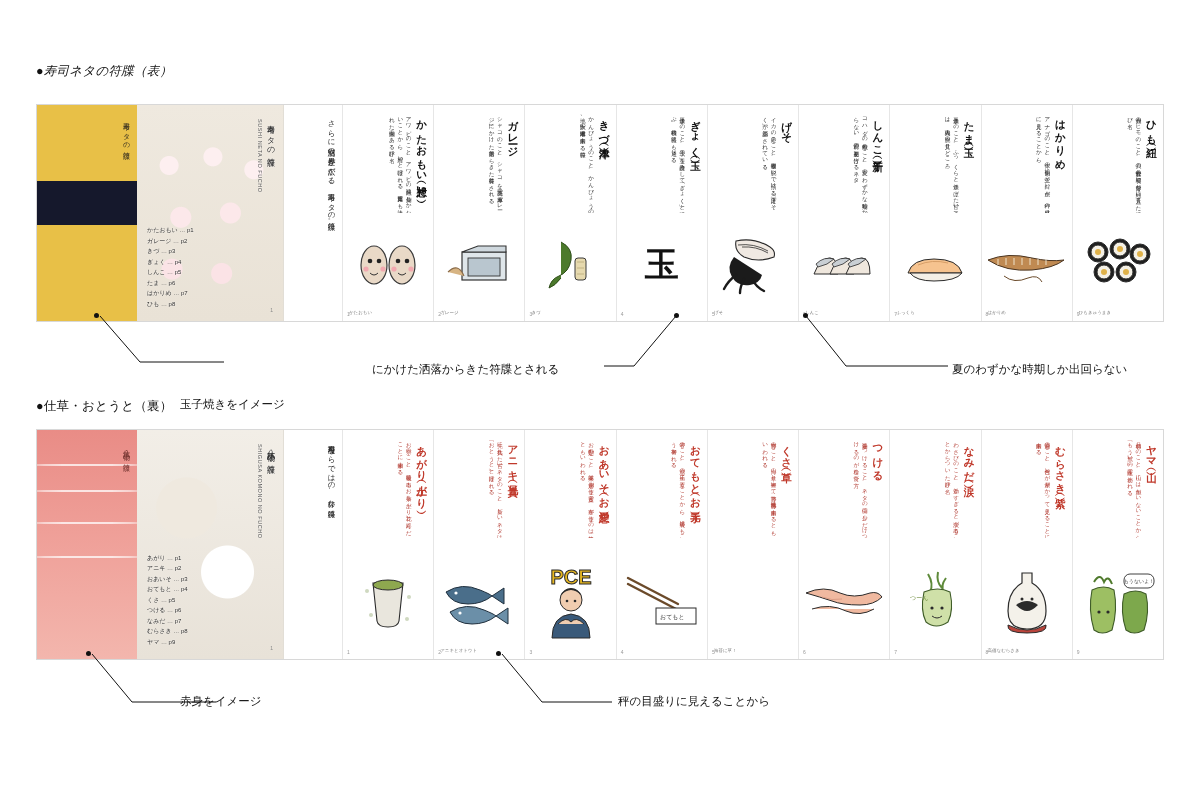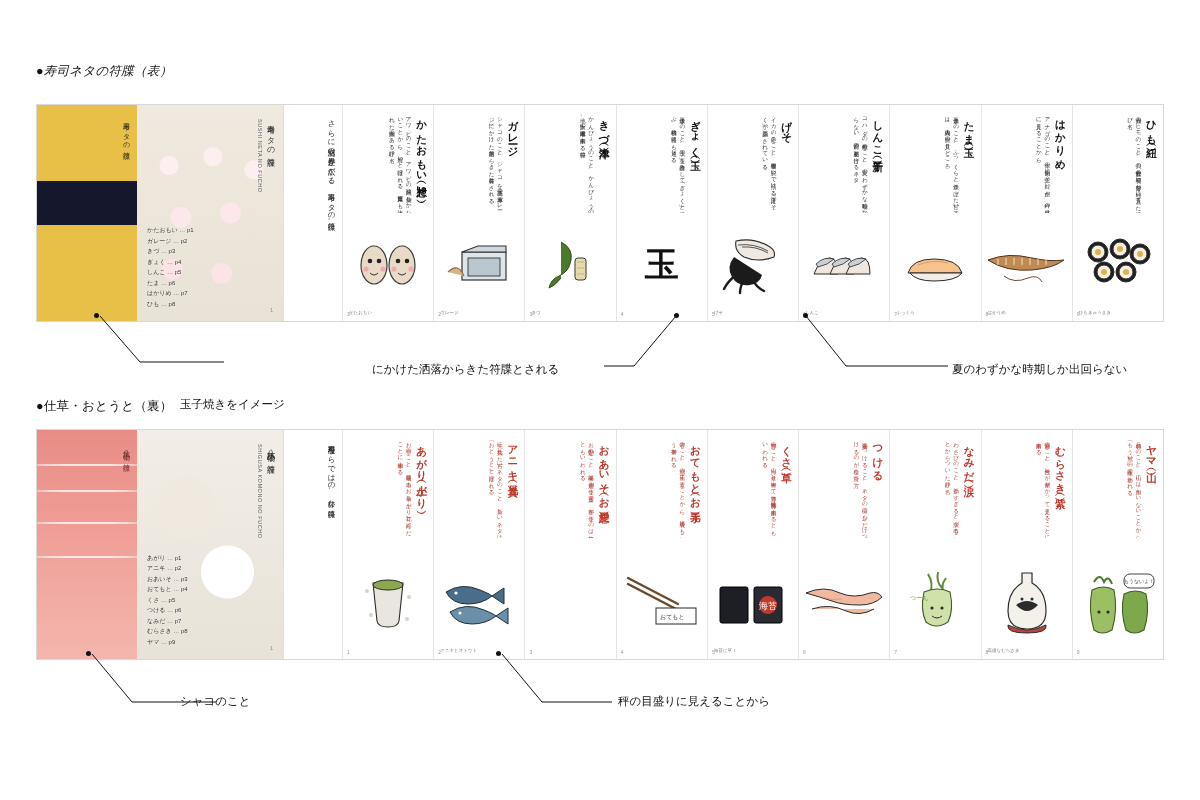--- a/index.html
+++ b/index.html
@@ -464,48 +464,51 @@
           <circle cx="20" cy="35" r="1.6" fill="#fff"></circle>
         </svg>
       </div>
       <div class="illus-cap">アニキとオトウト</div>
       <div class="no">2</div>
     </div>
 
     <div class="card back">
       <div class="head">おあいそ（お愛想）</div>
       <div class="body">お勘定のこと。本来は店側が使う言葉で、客が使うのは無粋ともいわれる。</div>
+      <div class="illus">
+        <svg width="86" height="78" viewBox="0 0 86 78">
+          <text x="43" y="20" font-size="20" font-weight="700" fill="#e8b820" text-anchor="middle" stroke="#2b2b2b" stroke-width="1" font-family="Liberation Sans, sans-serif">PCE</text>
+          <circle cx="43" cy="36" r="11" fill="#f0cdb0" stroke="#2b2b2b" stroke-width="1"></circle>
+          <path d="M32 32 q11 -12 22 0 q-4 -8 -11 -8 q-7 0 -11 8z" fill="#2b2b2b"></path>
+          <circle cx="39" cy="37" r="1.3" fill="#2b2b2b"></circle>
+            <circle cx="47" cy="37" r="1.3" fill="#2b2b2b"></circle>
+          <path d="M24 74 q0 -22 19 -24 q19 2 19 24z" fill="#3a5a7a" stroke="#2b2b2b" stroke-width="1"></path>
+          <path d="M30 60 q8 -8 13 -2 q5 -6 13 2" fill="#f0cdb0" stroke="#2b2b2b" stroke-width="1"></path>
+        </svg>
+      </div>
       <div class="no">3</div>
     </div>
 
     <div class="card back">
       <div class="head">おてもと（お手元）</div>
       <div class="body">箸のこと。膳の手元に置くことから、箸袋にもこう書かれる。</div>
       <div class="illus">
         <svg width="80" height="62" viewBox="0 0 80 62">
           <path d="M6 6 L56 32" stroke="#6b4a2a" stroke-width="2.4" stroke-linecap="round"></path>
           <path d="M6 12 L56 38" stroke="#6b4a2a" stroke-width="2.4" stroke-linecap="round"></path>
           <rect x="34" y="36" width="40" height="16" fill="#fff" stroke="#2b2b2b" stroke-width="1"></rect>
           <text x="38" y="47" font-size="6" fill="#333" font-family="Liberation Sans, sans-serif">おてもと</text>
         </svg>
       </div>
       <div class="no">4</div>
     </div>
 
     <div class="card back">
       <div class="head">くさ（草）</div>
       <div class="body">海苔のこと。海の草と書いて海苔。浅草海苔に由来するともいわれる。</div>
-      <div class="illus">
-        <svg width="78" height="56" viewBox="0 0 78 56">
-          <rect x="6" y="12" width="28" height="36" rx="2" fill="#1e1e26" stroke="#000" stroke-width="1"></rect>
-          <rect x="40" y="12" width="28" height="36" rx="2" fill="#2a2a32" stroke="#000" stroke-width="1"></rect>
-          <circle cx="54" cy="30" r="9" fill="#c0392b"></circle>
-          <text x="54" y="34" font-size="9" fill="#fff" text-anchor="middle" font-family="Liberation Sans, sans-serif">海苔</text>
-        </svg>
-      </div>
       <div class="illus-cap">海苔に草！</div>
       <div class="no">5</div>
     </div>
 
     <div class="card back">
       <div class="head">つける</div>
       <div class="body">醤油をつけること。ネタの側に少しだけつけるのが粋な食べ方。</div>
       <div class="illus">
         <svg width="84" height="56" viewBox="0 0 84 56">
           <path d="M4 18 q18 -8 34 0 q14 6 30 0 q8 -2 12 4 q-8 8 -22 8 q-18 0 -28 -4 q-12 -4 -26 -8z" fill="#f0b9a0" stroke="#2b2b2b" stroke-width="1"></path>
@@ -563,21 +566,21 @@
         </svg>
       </div>
       <div class="no">9</div>
     </div>
   </div>
 
   <svg class="leader" style="left:88px;top:648px;width:130px;height:62px;">
     <path d="M4 6 L44 54 L128 54" stroke="#111" fill="none" stroke-width="1"></path>
   </svg>
   <div class="dot" style="left:86px;top:651px;"></div>
-  <div class="anno" style="left:180px;top:694px;">シャコのこと</div>
+  <div class="anno" style="left:180px;top:694px;">赤身をイメージ</div>
 
   <svg class="leader" style="left:498px;top:648px;width:116px;height:62px;">
     <path d="M4 6 L44 54 L114 54" stroke="#111" fill="none" stroke-width="1"></path>
   </svg>
   <div class="dot" style="left:496px;top:651px;"></div>
   <div class="anno" style="left:618px;top:694px;">秤の目盛りに見えることから</div>
 
 </div>
 
 </body></html>

